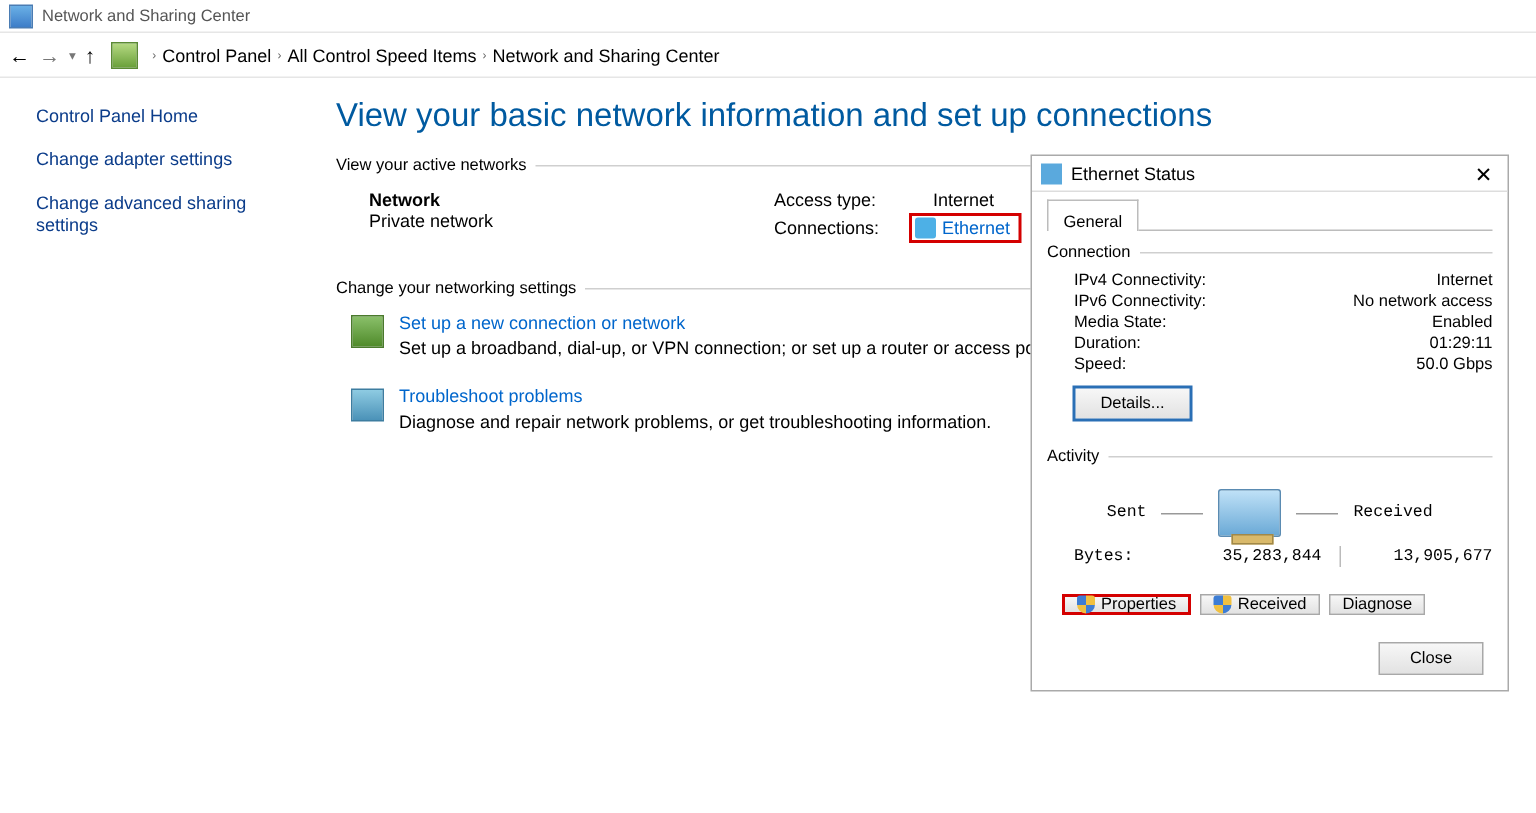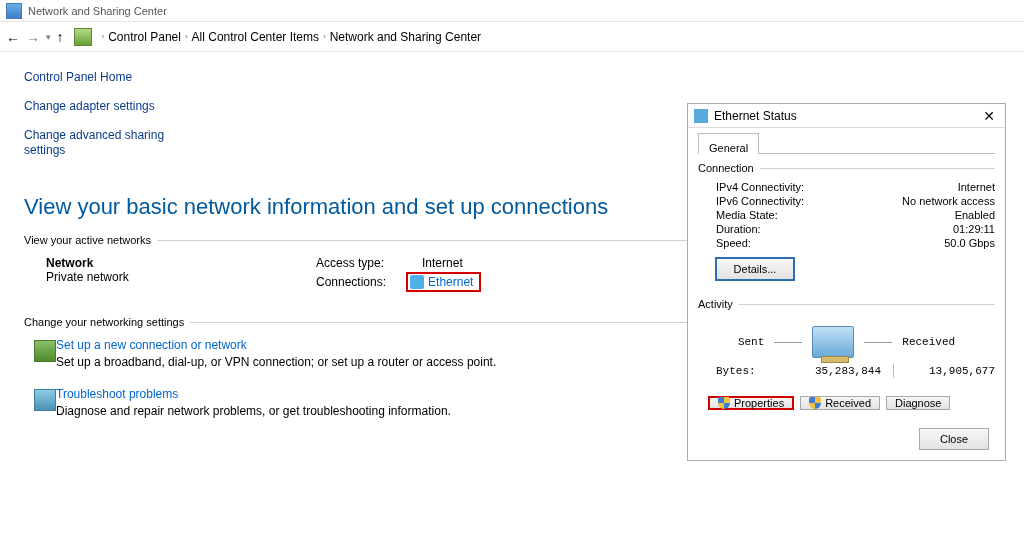--- a/index.html
+++ b/index.html
@@ -45,21 +45,21 @@
   .nav-arrows .down { font-size: 9px; }
   .nav-row .cp-icon {
     width: 18px; height: 18px;
     background: linear-gradient(#b5d982,#6aa03a);
     border: 1px solid #5b8a34;
   }
   .breadcrumb { display: flex; align-items: center; gap: 4px; font-size: 12px; }
   .breadcrumb .crumb { cursor: pointer; }
   .breadcrumb .sep { font-size: 8px; color: #666; }
   
-  .body-row { display: flex; flex-direction: column; }
+  .body-row { display: flex; }
   .sidebar {
     width: 200px;
     padding: 18px 10px 10px 24px;
   }
   .sidebar .link {
     display: block;
     color: #0b3c8a;
     margin-bottom: 14px;
     cursor: pointer;
     line-height: 1.25;
@@ -111,20 +111,21 @@
     padding: 1px 6px 1px 2px;
   }
   .redbox { border: 2px solid #d40000; }
   .eth-link .icon {
     width: 14px; height: 14px;
     background: #4db0e6;
     border-radius: 2px;
   }
   .action-item {
     display: flex;
+    gap: 10px;
     padding-left: 10px;
     margin-bottom: 18px;
   }
   .action-item .icon {
     width: 22px; height: 22px;
     background: linear-gradient(#8ac06a,#4f8a2a);
     border: 1px solid #4a7a2c;
     margin-top: 2px;
   }
   .action-item.ts .icon {
@@ -290,21 +291,21 @@
     <span class="arrow enabled">←</span>
     <span class="arrow">→</span>
     <span class="arrow down">▾</span>
     <span class="arrow enabled">↑</span>
   </div>
   <div class="cp-icon"></div>
   <div class="breadcrumb">
     <span class="sep">›</span>
     <span class="crumb">Control Panel</span>
     <span class="sep">›</span>
-    <span class="crumb">All Control Center Items</span>
+    <span class="crumb">All Control Speed Items</span>
     <span class="sep">›</span>
     <span class="crumb">Network and Sharing Center</span>
   </div>
 </div>
 
 <div class="body-row">
 
   <div class="sidebar">
     <span class="link">Control Panel Home</span>
     <span class="link">Change adapter settings</span>

